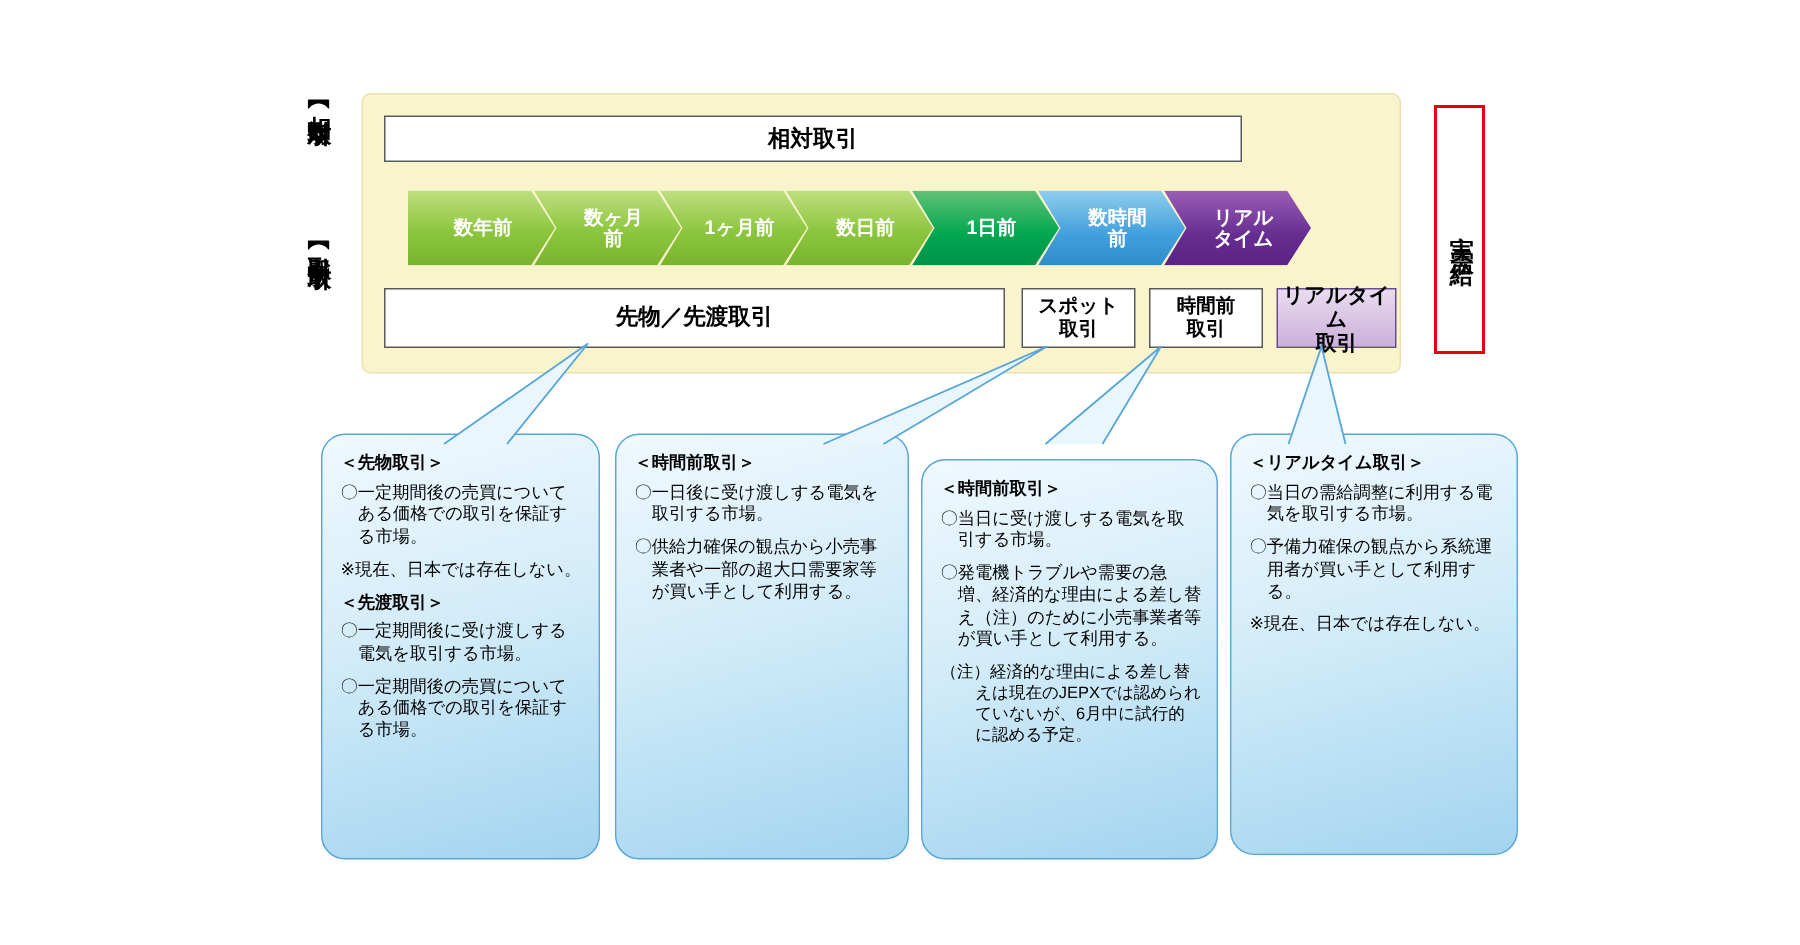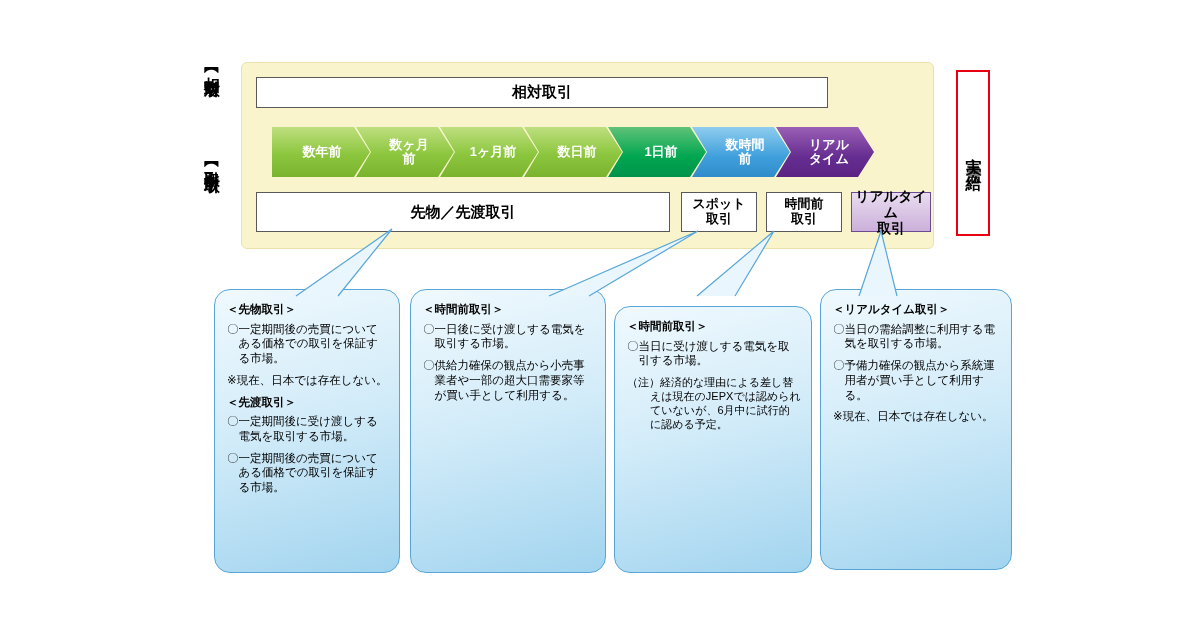--- a/index.html
+++ b/index.html
@@ -143,20 +143,21 @@
     <div>
         <p class="blk heading">＜時間前取引＞</p>
         <p class="blk bullet">〇一日後に受け渡しする電気を取引する市場。</p>
         <p class="blk bullet">〇供給力確保の観点から小売事業者や一部の超大口需要家等が買い手として利用する。</p>
       </div>
   </div>
   <div class="bubble b3">
     <div>
         <p class="blk heading">＜時間前取引＞</p>
         <p class="blk bullet">〇当日に受け渡しする電気を取引する市場。</p>
+        <p class="blk bullet">〇発電機トラブルや需要の急増、経済的な理由による差し替え（注）のために小売事業者等が買い手として利用する。</p>
         <p class="blk annot">（注）経済的な理由による差し替えは現在のJEPXでは認められていないが、6月中に試行的に認める予定。</p>
       </div>
   </div>
   <div class="bubble b4">
     <div>
         <p class="blk heading">＜リアルタイム取引＞</p>
         <p class="blk bullet">〇当日の需給調整に利用する電気を取引する市場。</p>
         <p class="blk bullet">〇予備力確保の観点から系統運用者が買い手として利用する。</p>
         <p class="blk note">※現在、日本では存在しない。</p>
       </div>

